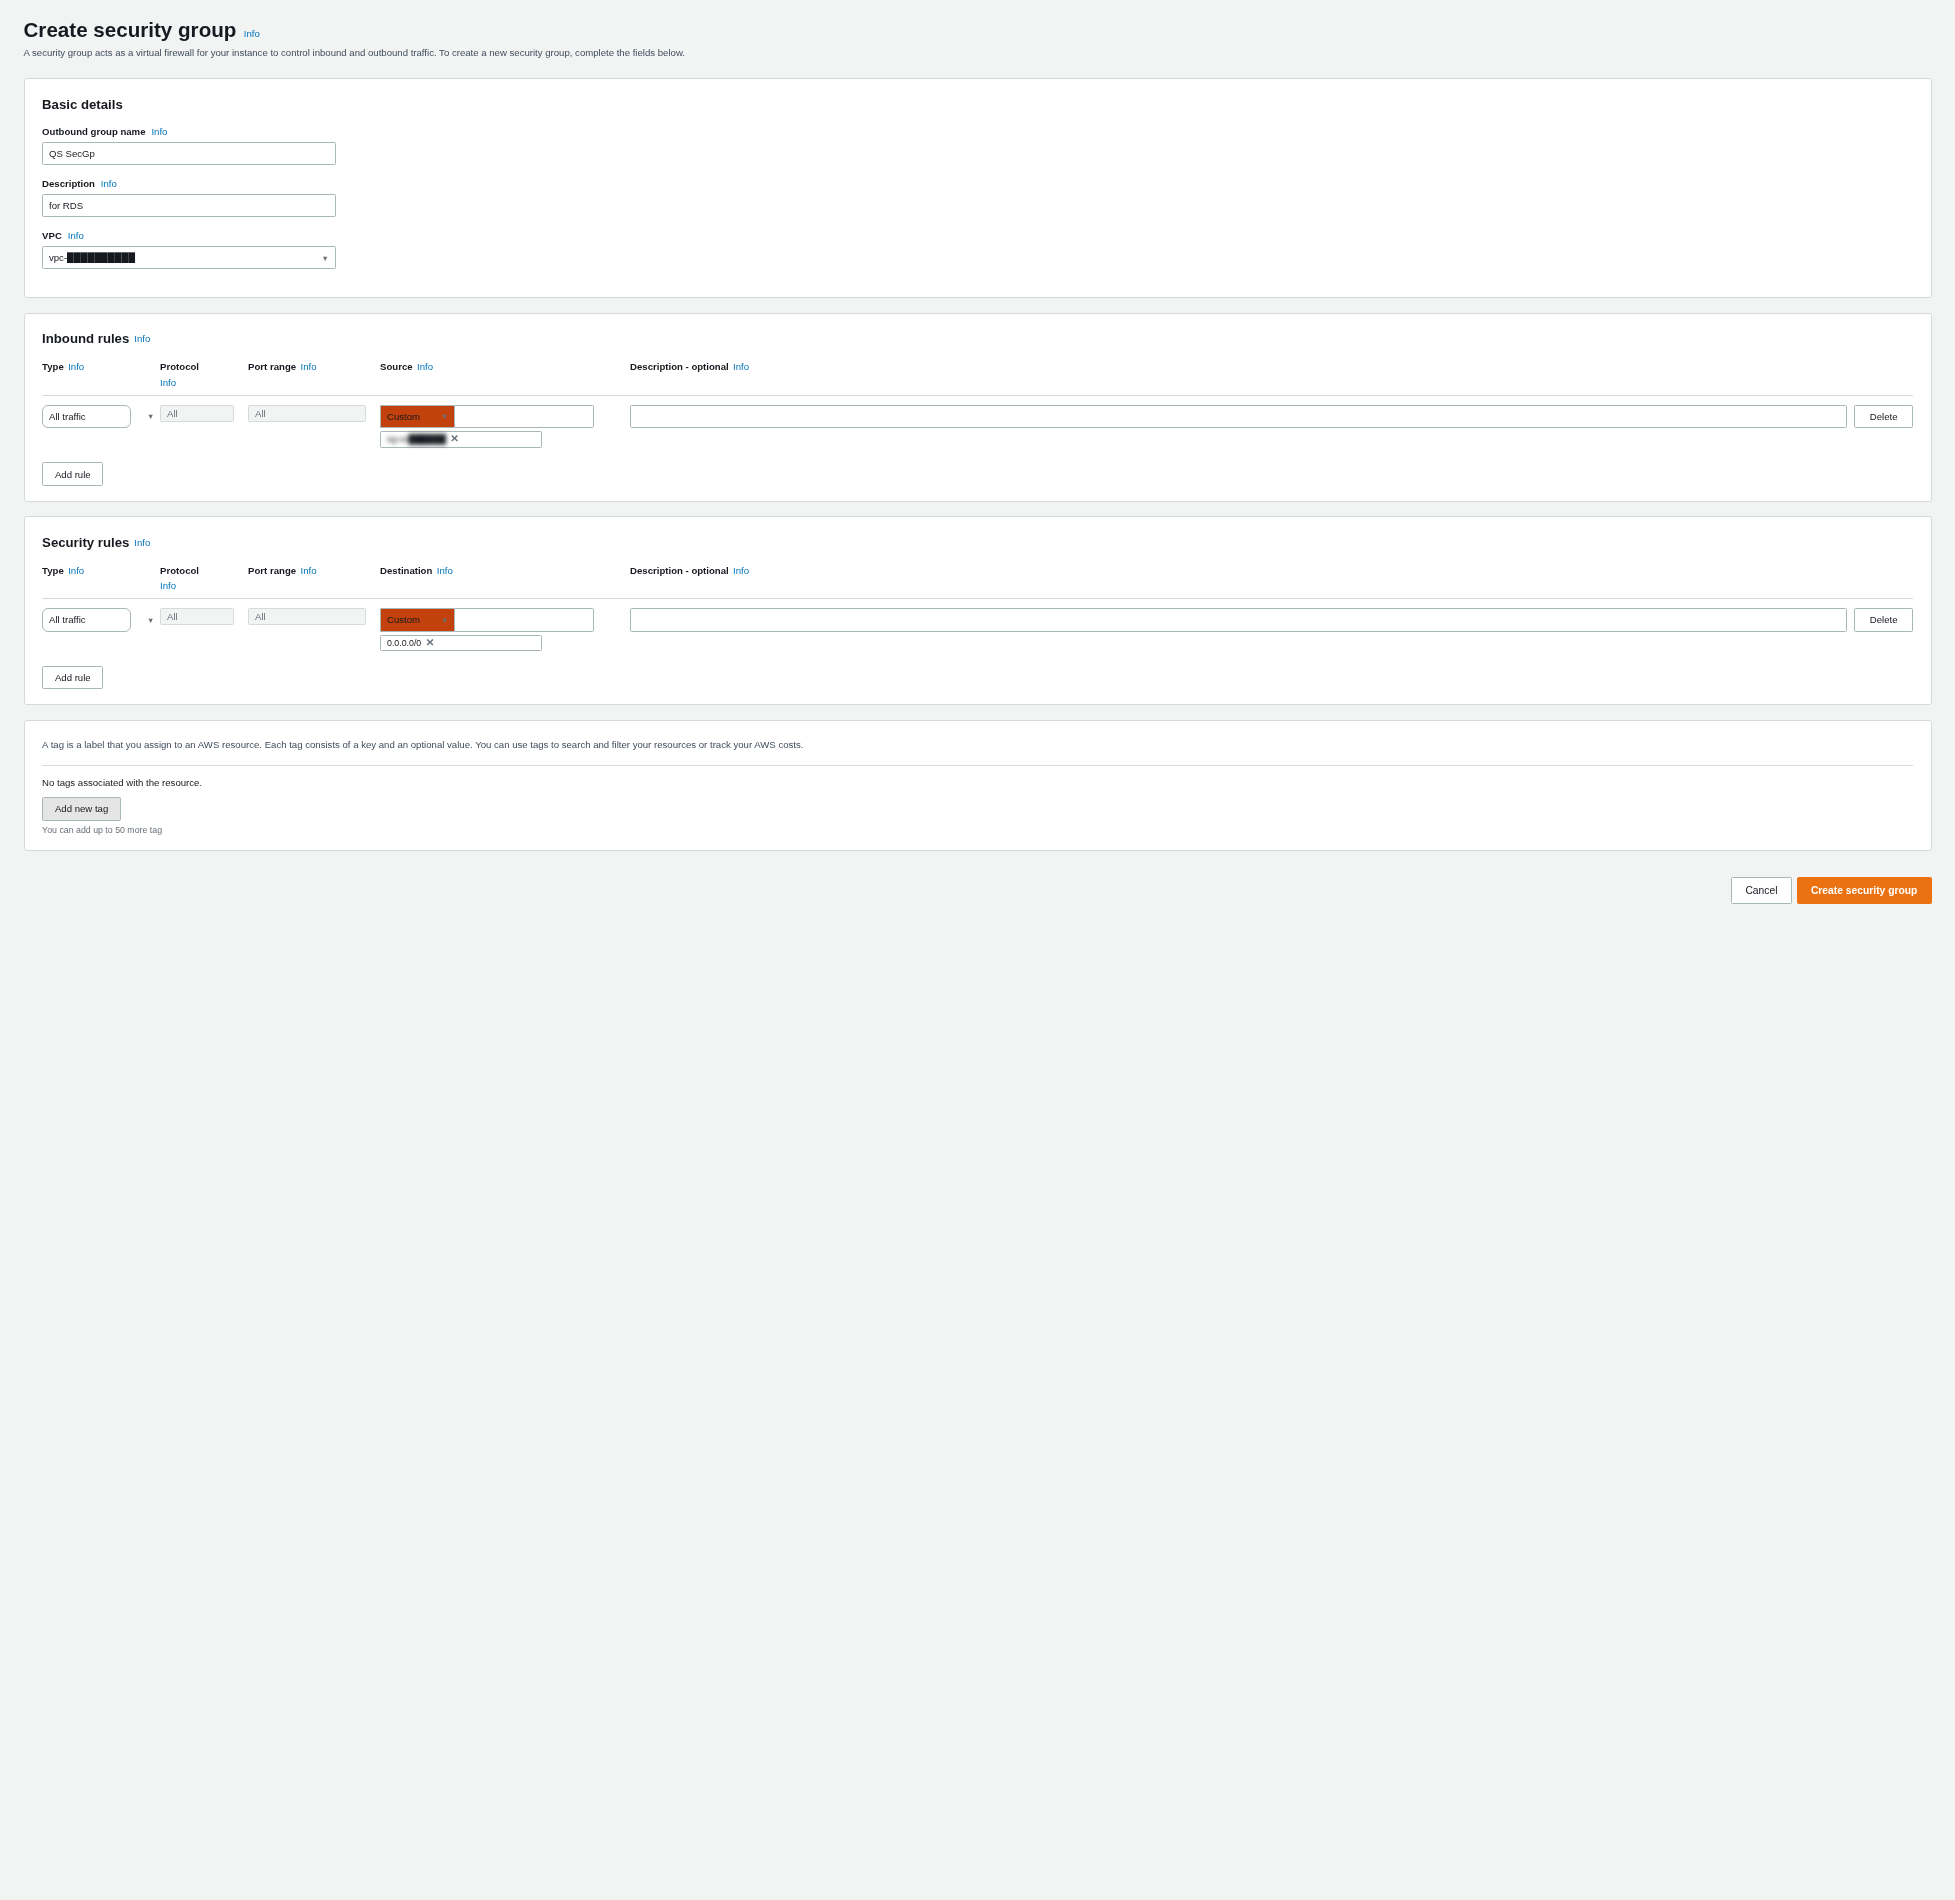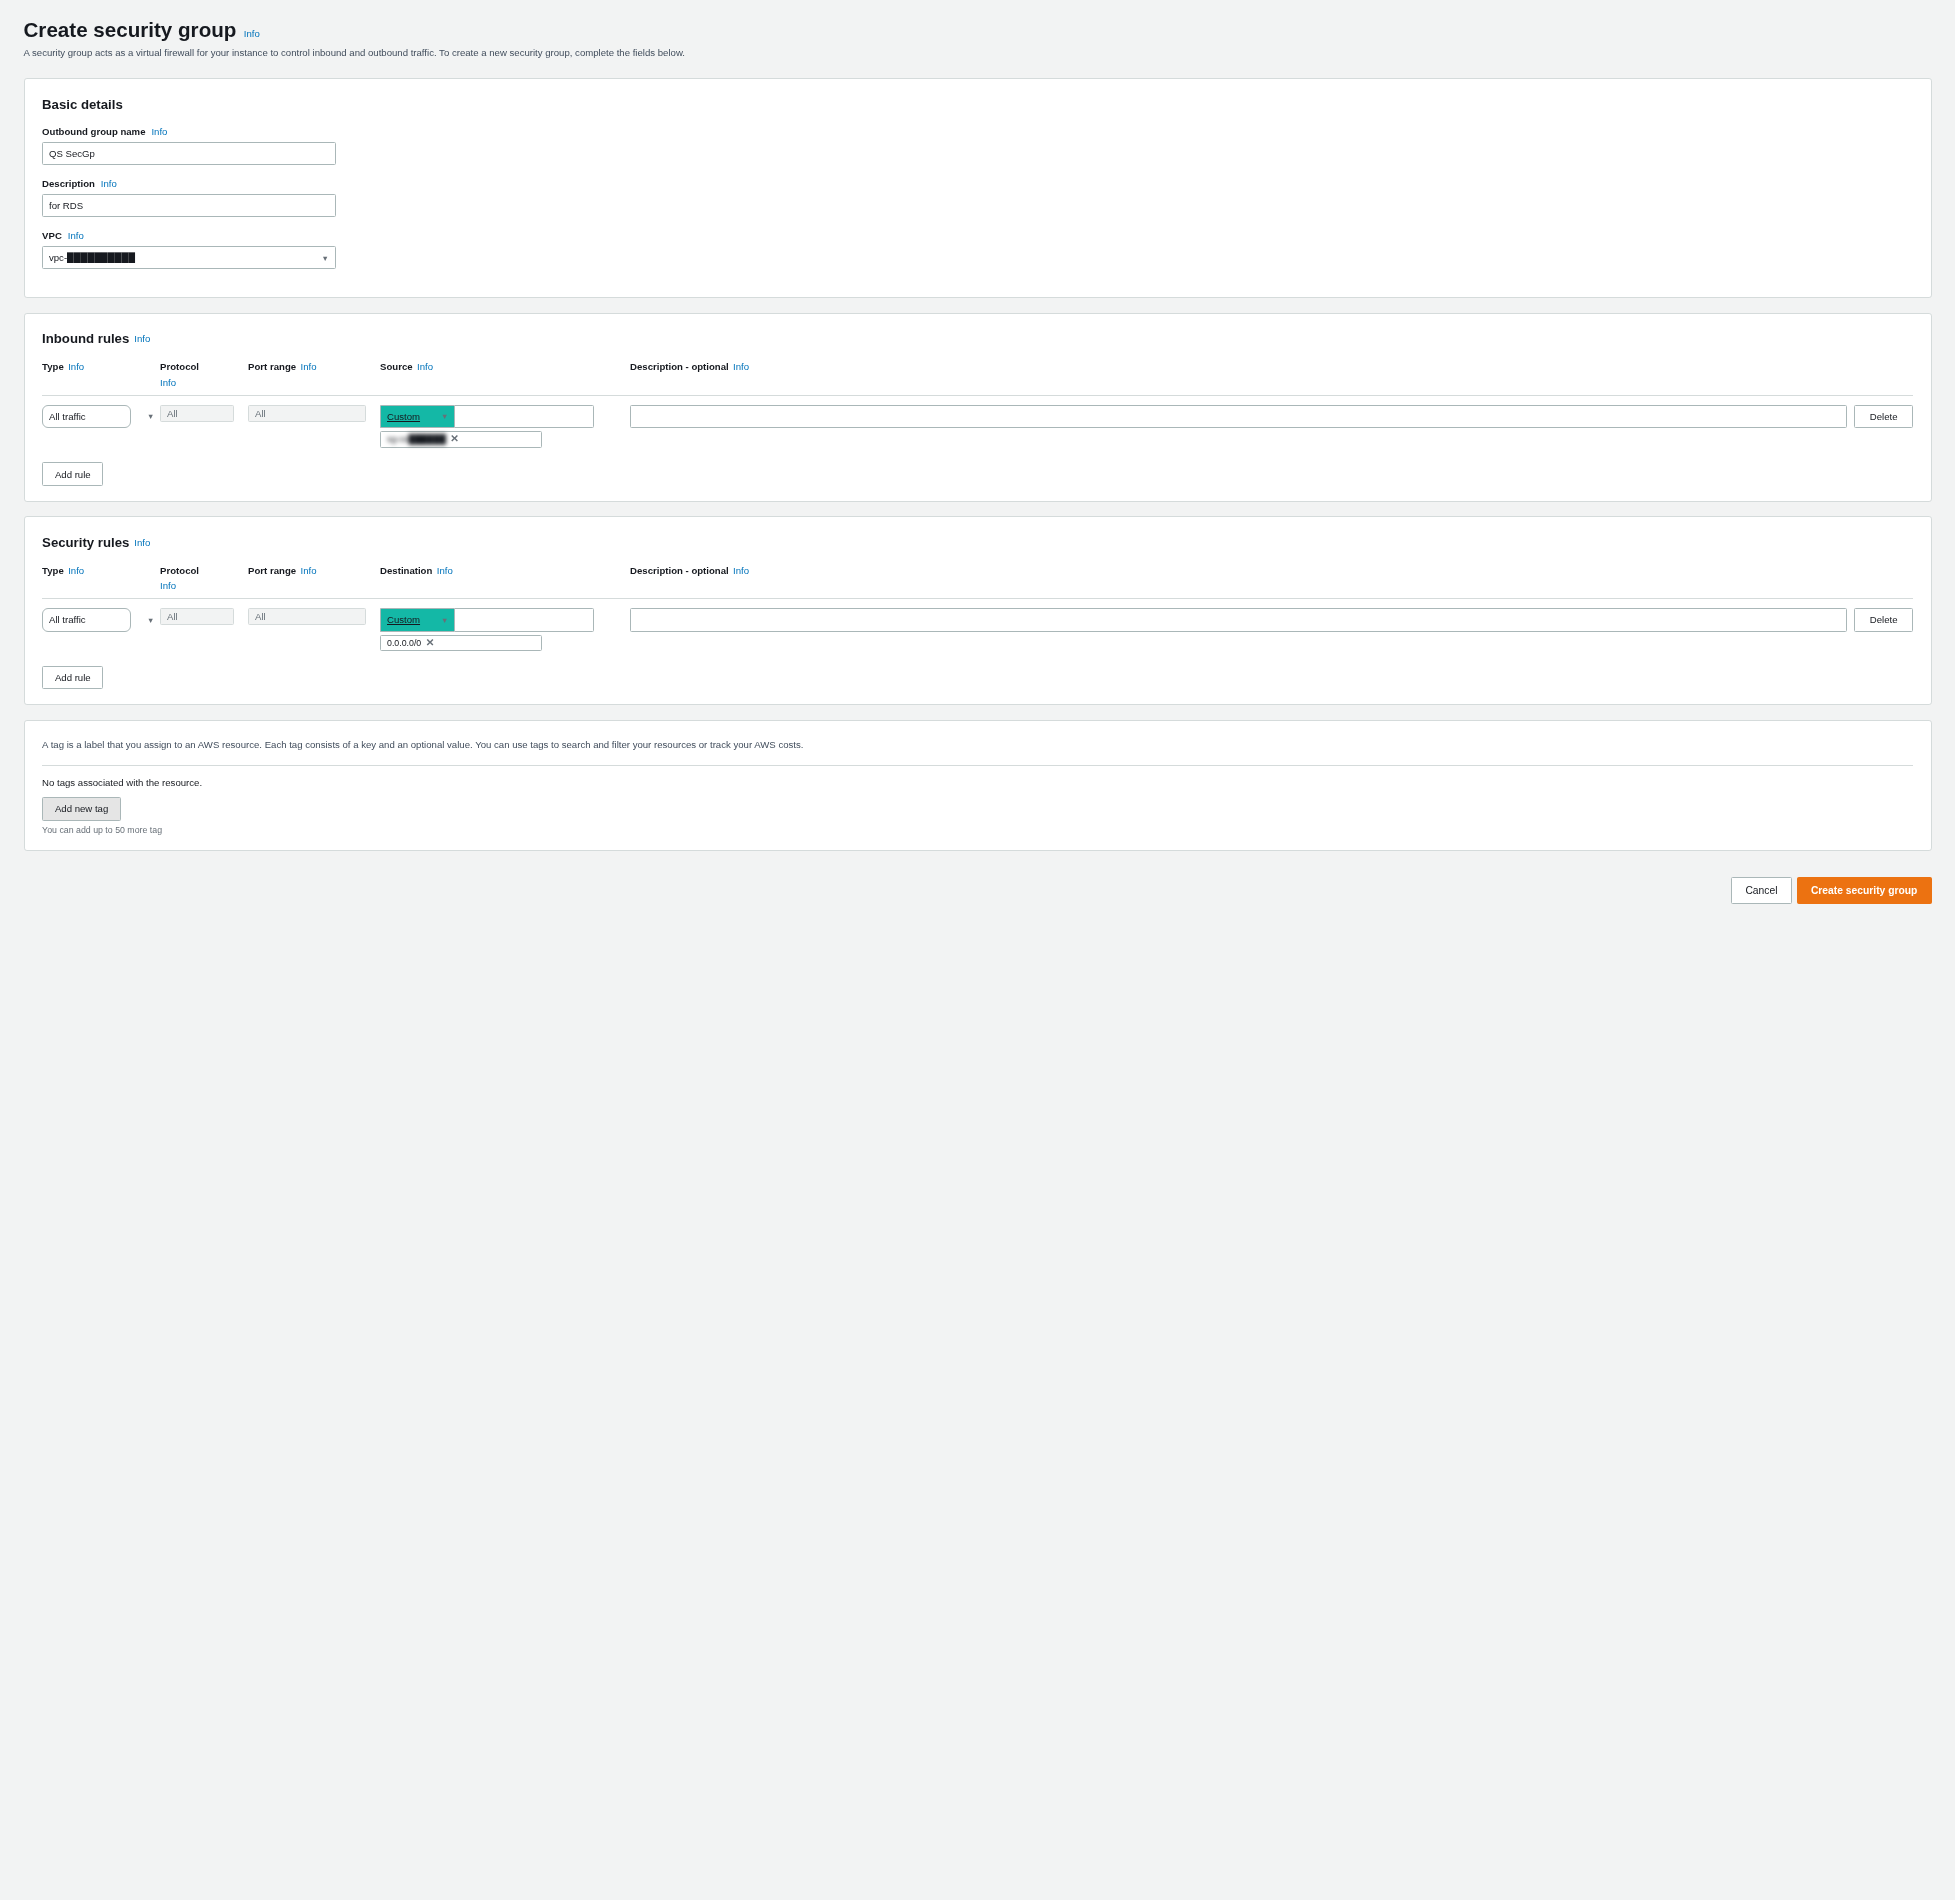--- a/index.html
+++ b/index.html
@@ -203,27 +203,26 @@
     }
     .source-select {
       height: 23.5px;
       border: 0.7px solid #aab7b8;
       border-top-left-radius: 1.5px;
       border-bottom-left-radius: 1.5px;
       border-right: none;
       padding: 0 20.6px 0 5.9px;
       font-size: 9.6px;
       color: #16191f;
-      background: #14b8a6;
+      background: #c2410c;
       appearance: none;
       -webkit-appearance: none;
       cursor: pointer;
       outline: none;
       width: 74px;
-      text-decoration: underline;
     }
     .source-select-arrow {
       position: absolute;
       right: 5.9px;
       top: 50%;
       transform: translateY(-50%);
       pointer-events: none;
       color: #687078;
       font-size: 7.4px;
     }

